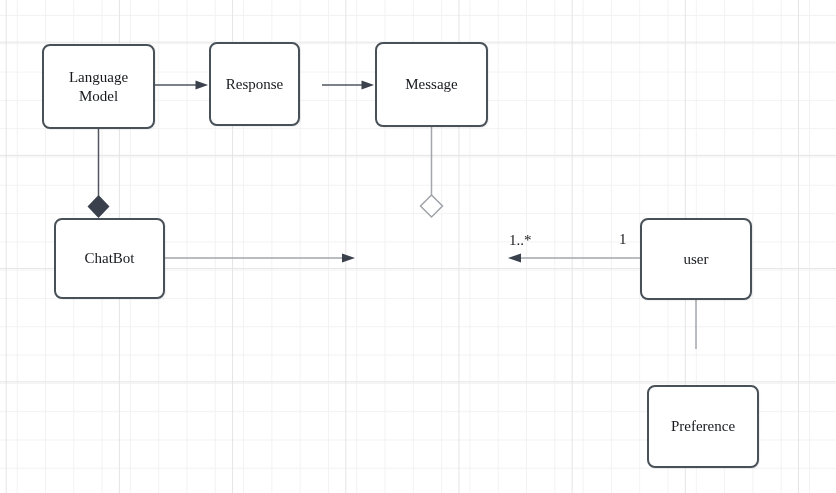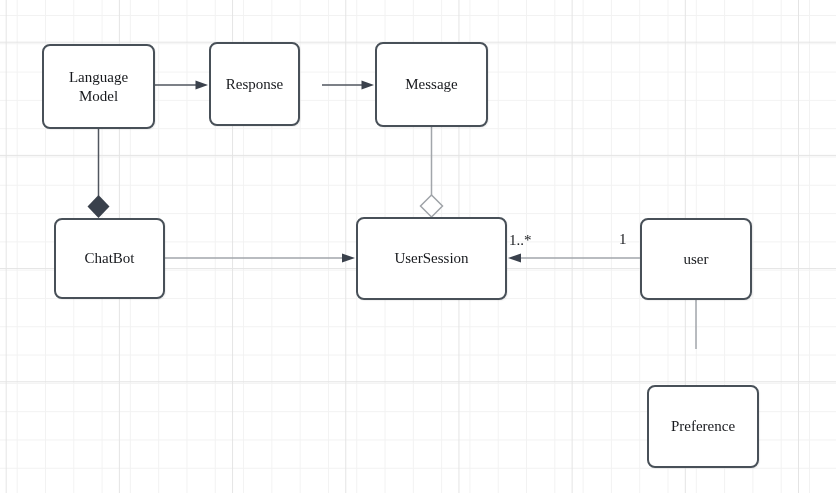--- a/index.html
+++ b/index.html
@@ -102,23 +102,20 @@
   </div>
   <div class="node" id="n-response">
     <span>Response</span>
   </div>
   <div class="node" id="n-message">
     <span>Message</span>
   </div>
   <div class="node" id="n-chatbot">
     <span>ChatBot</span>
   </div>
-  <div class="node" id="n-user-session">
-    <span>UserSession</span>
-  </div>
   <div class="node" id="n-user">
     <span>user</span>
   </div>
   <div class="node" id="n-preference">
     <span>Preference</span>
   </div>
 
   <span class="mult" id="mult-usersession">1..*</span>
   <span class="mult" id="mult-user">1</span>
 

